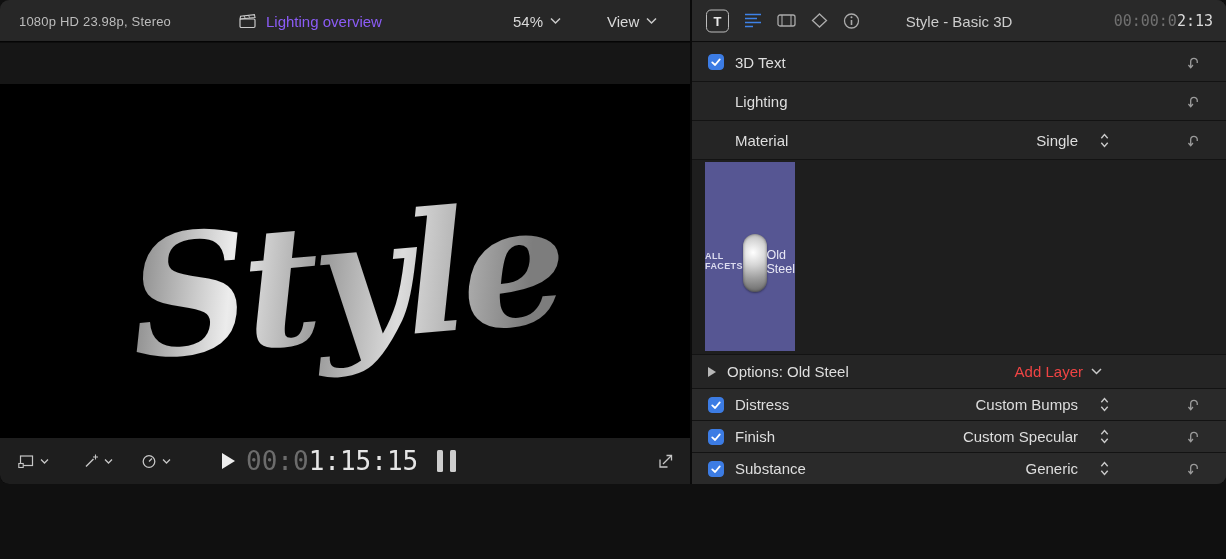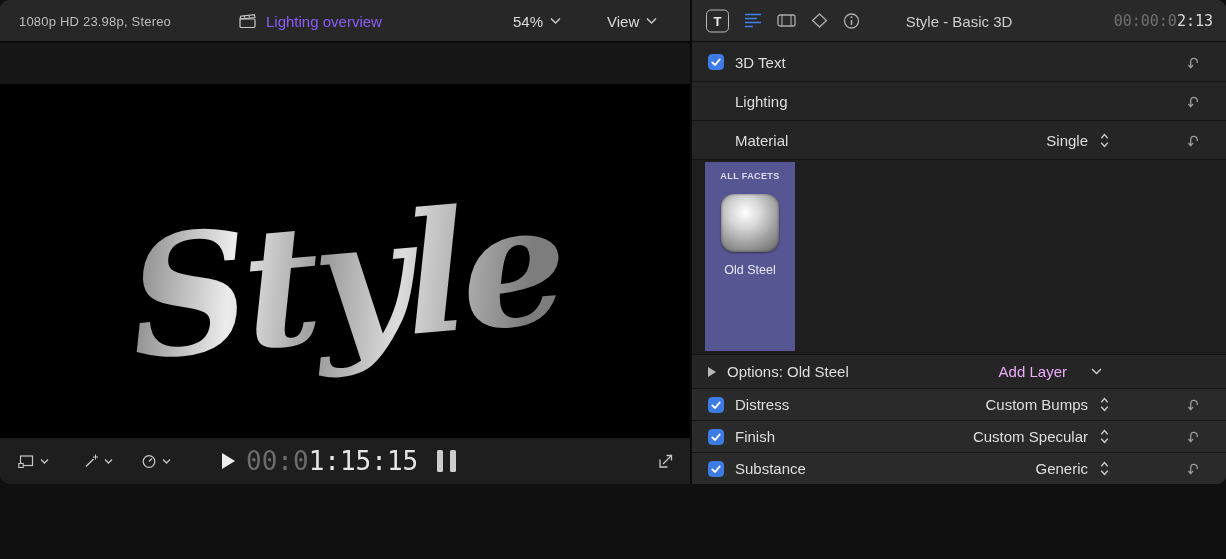--- a/index.html
+++ b/index.html
@@ -64,38 +64,38 @@
   .h39 { height:39px; } .h34 { height:34px; } .h32 { height:32px; }
   .lite { background:#2a2a2a; }
   .checkbox { width:16px; height:16px; border-radius:4px; border:1px solid #808080; background:#141414;
               display:flex; align-items:center; justify-content:center; flex:0 0 16px; cursor:default; }
   .checkbox svg { display:none; }
   .checkbox.checked { background:var(--accent-blue,#3c7ce4); border-color:var(--accent-blue,#3c7ce4); }
   .checkbox.checked svg { display:block; }
   .cb-spacer { width:16px; flex:0 0 16px; }
   .row-label { margin-left:11px; font-size:15px; color:#dedede; white-space:nowrap; }
   .spacer { flex:1; }
-  .value-group { display:flex; align-items:center; gap:12px; margin-right:76px;
+  .value-group { display:flex; align-items:center; gap:22px; margin-right:76px;
                  font-size:15px; color:#dedede; cursor:default; white-space:nowrap; }
   .reset-btn { width:17px; height:17px; color:#9b9b9b; display:flex; align-items:center;
                justify-content:center; flex:0 0 17px; cursor:default; }
 
   .wells { height:195px; background:#1e1e1e; border-bottom:1px solid #131313; position:relative; flex:0 0 auto; }
   .well-tile { position:absolute; left:13px; top:2px; width:90px; height:189px;
-               background:var(--selected-well,#565693); display:flex; flex-direction:column; align-items:center; }
+               background:var(--selected-well,#565693); display:flex; align-items:center; }
   .facets-label { margin-top:9px; font-size:9px; letter-spacing:.4px; color:#dcdcef; font-weight:bold; }
   .thumb { margin-top:13px; width:58px; height:58px; border-radius:13px;
            background:radial-gradient(circle at 42% 32%, #ffffff, #d6d6d6 30%, #9e9e9e 62%, #6b6b6b 95%);
            box-shadow:inset 0 0 3px rgba(0,0,0,.5), 0 1px 2px rgba(0,0,0,.4); }
   .well-name { margin-top:11px; font-size:12.5px; color:#e8e8f4; }
 
   .disclosure { width:0; height:0; border-left:8px solid #b8b8b8;
                 border-top:5px solid transparent; border-bottom:5px solid transparent; flex:0 0 auto; }
-  .addlayer { display:flex; align-items:center; gap:24px; margin-right:100px;
-              font-size:15px; color:#f0abfc; cursor:default; white-space:nowrap; }
+  .addlayer { display:flex; align-items:center; gap:8px; margin-right:100px;
+              font-size:15px; color:#ef4444; cursor:default; white-space:nowrap; }
   .gap-row { height:13px; background:#1c1c1c; border-bottom:1px solid #131313; flex:0 0 auto; }
   .glow-row { height:36px;gap:14px; }
   .filler { flex:1; background:#212121; }
   svg { flex:0 0 auto; }
 </style>
 </head>
 <body>
 
 <div class="app">
 

